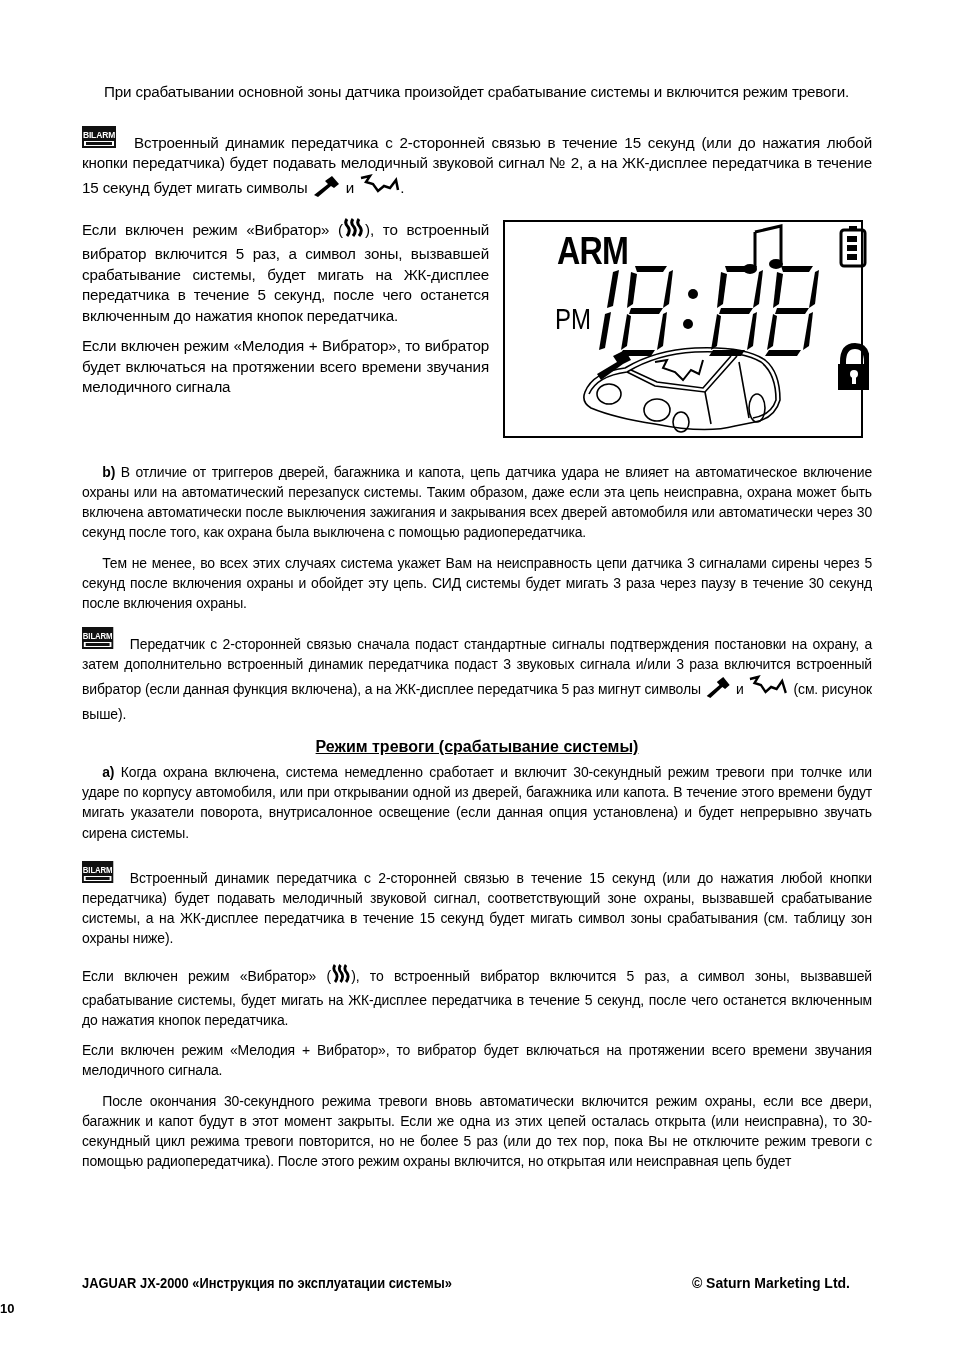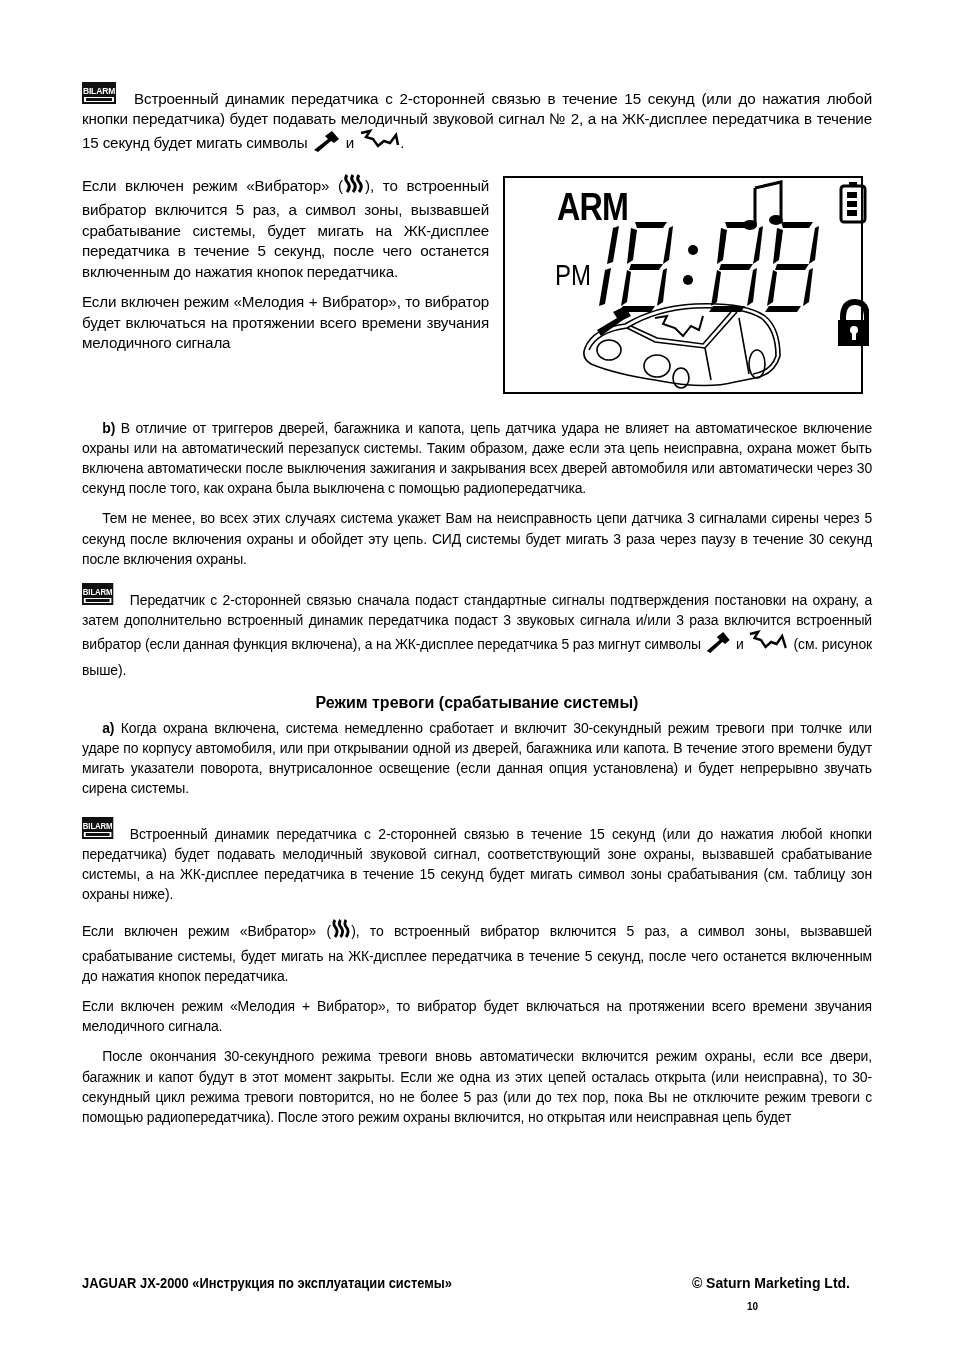--- a/index.html
+++ b/index.html
@@ -30,32 +30,33 @@
   .lcd svg { position: absolute; left: 0; top: 0; }
   .lcd .arm {
     position: absolute; left: 52px; top: 8px; font-weight: bold; font-size: 38px;
     letter-spacing: -1px; transform: scaleX(0.85); transform-origin: left top;
   }
   .lcd .pm {
     position: absolute; left: 50px; top: 80px; font-size: 30px;
     transform: scaleX(0.8); transform-origin: left top;
   }
   .heading {
-    text-align: center; font-weight: bold; font-size: 16px; margin: 14px 0 6px 0;
+    text-align: center; font-weight: bold; font-size: 16px; margin: 14px 0 6px 0; text-decoration: underline;
   }
   .footer { position: absolute; top: 1275px; left: 82px; width: 776px; font-size: 14px; font-weight: bold; }
   .footer .left { position: absolute; left: 0; transform: scaleX(0.92); transform-origin: left top; }
   .footer .right { position: absolute; right: 8px; }
-  .pagenum { position: absolute; top: 1301px; left: 0; width: 758px; text-align: right; font-size: 10px; font-weight: bold; }
+  .pagenum { position: absolute; top: 1301px; left: 0; width: 758px; text-align: left; font-size: 13px; font-weight: bold; }
 </style>
 </head>
 <body>
 
 <div class="page">
 
+  <p class="p indent" style="margin-bottom:24px">При срабатывании основной зоны датчика произойдет срабатывание системы и включится режим тревоги.</p>
 
   <p class="p" style="margin-bottom:14px">
     <span class="bilarm">
       <svg width="44" height="24" viewBox="0 0 44 24">
         <rect x="0" y="0" width="34" height="22" fill="#111"></rect>
         <rect x="2" y="15" width="30" height="5" fill="#fff"></rect>
         <rect x="4" y="16" width="26" height="3" fill="#111"></rect>
         <text x="17" y="12" font-size="8.5" font-weight="bold" fill="#fff" text-anchor="middle" font-family="Liberation Sans, sans-serif">BILARM</text>
       </svg>
     </span><span>Встроенный динамик передатчика с 2-сторонней связью в течение 15 секунд (или до нажатия любой кнопки передатчика) будет подавать мелодичный звуковой сигнал № 2, а на ЖК-дисплее передатчика в течение 15 секунд  будет мигать символы</span>

